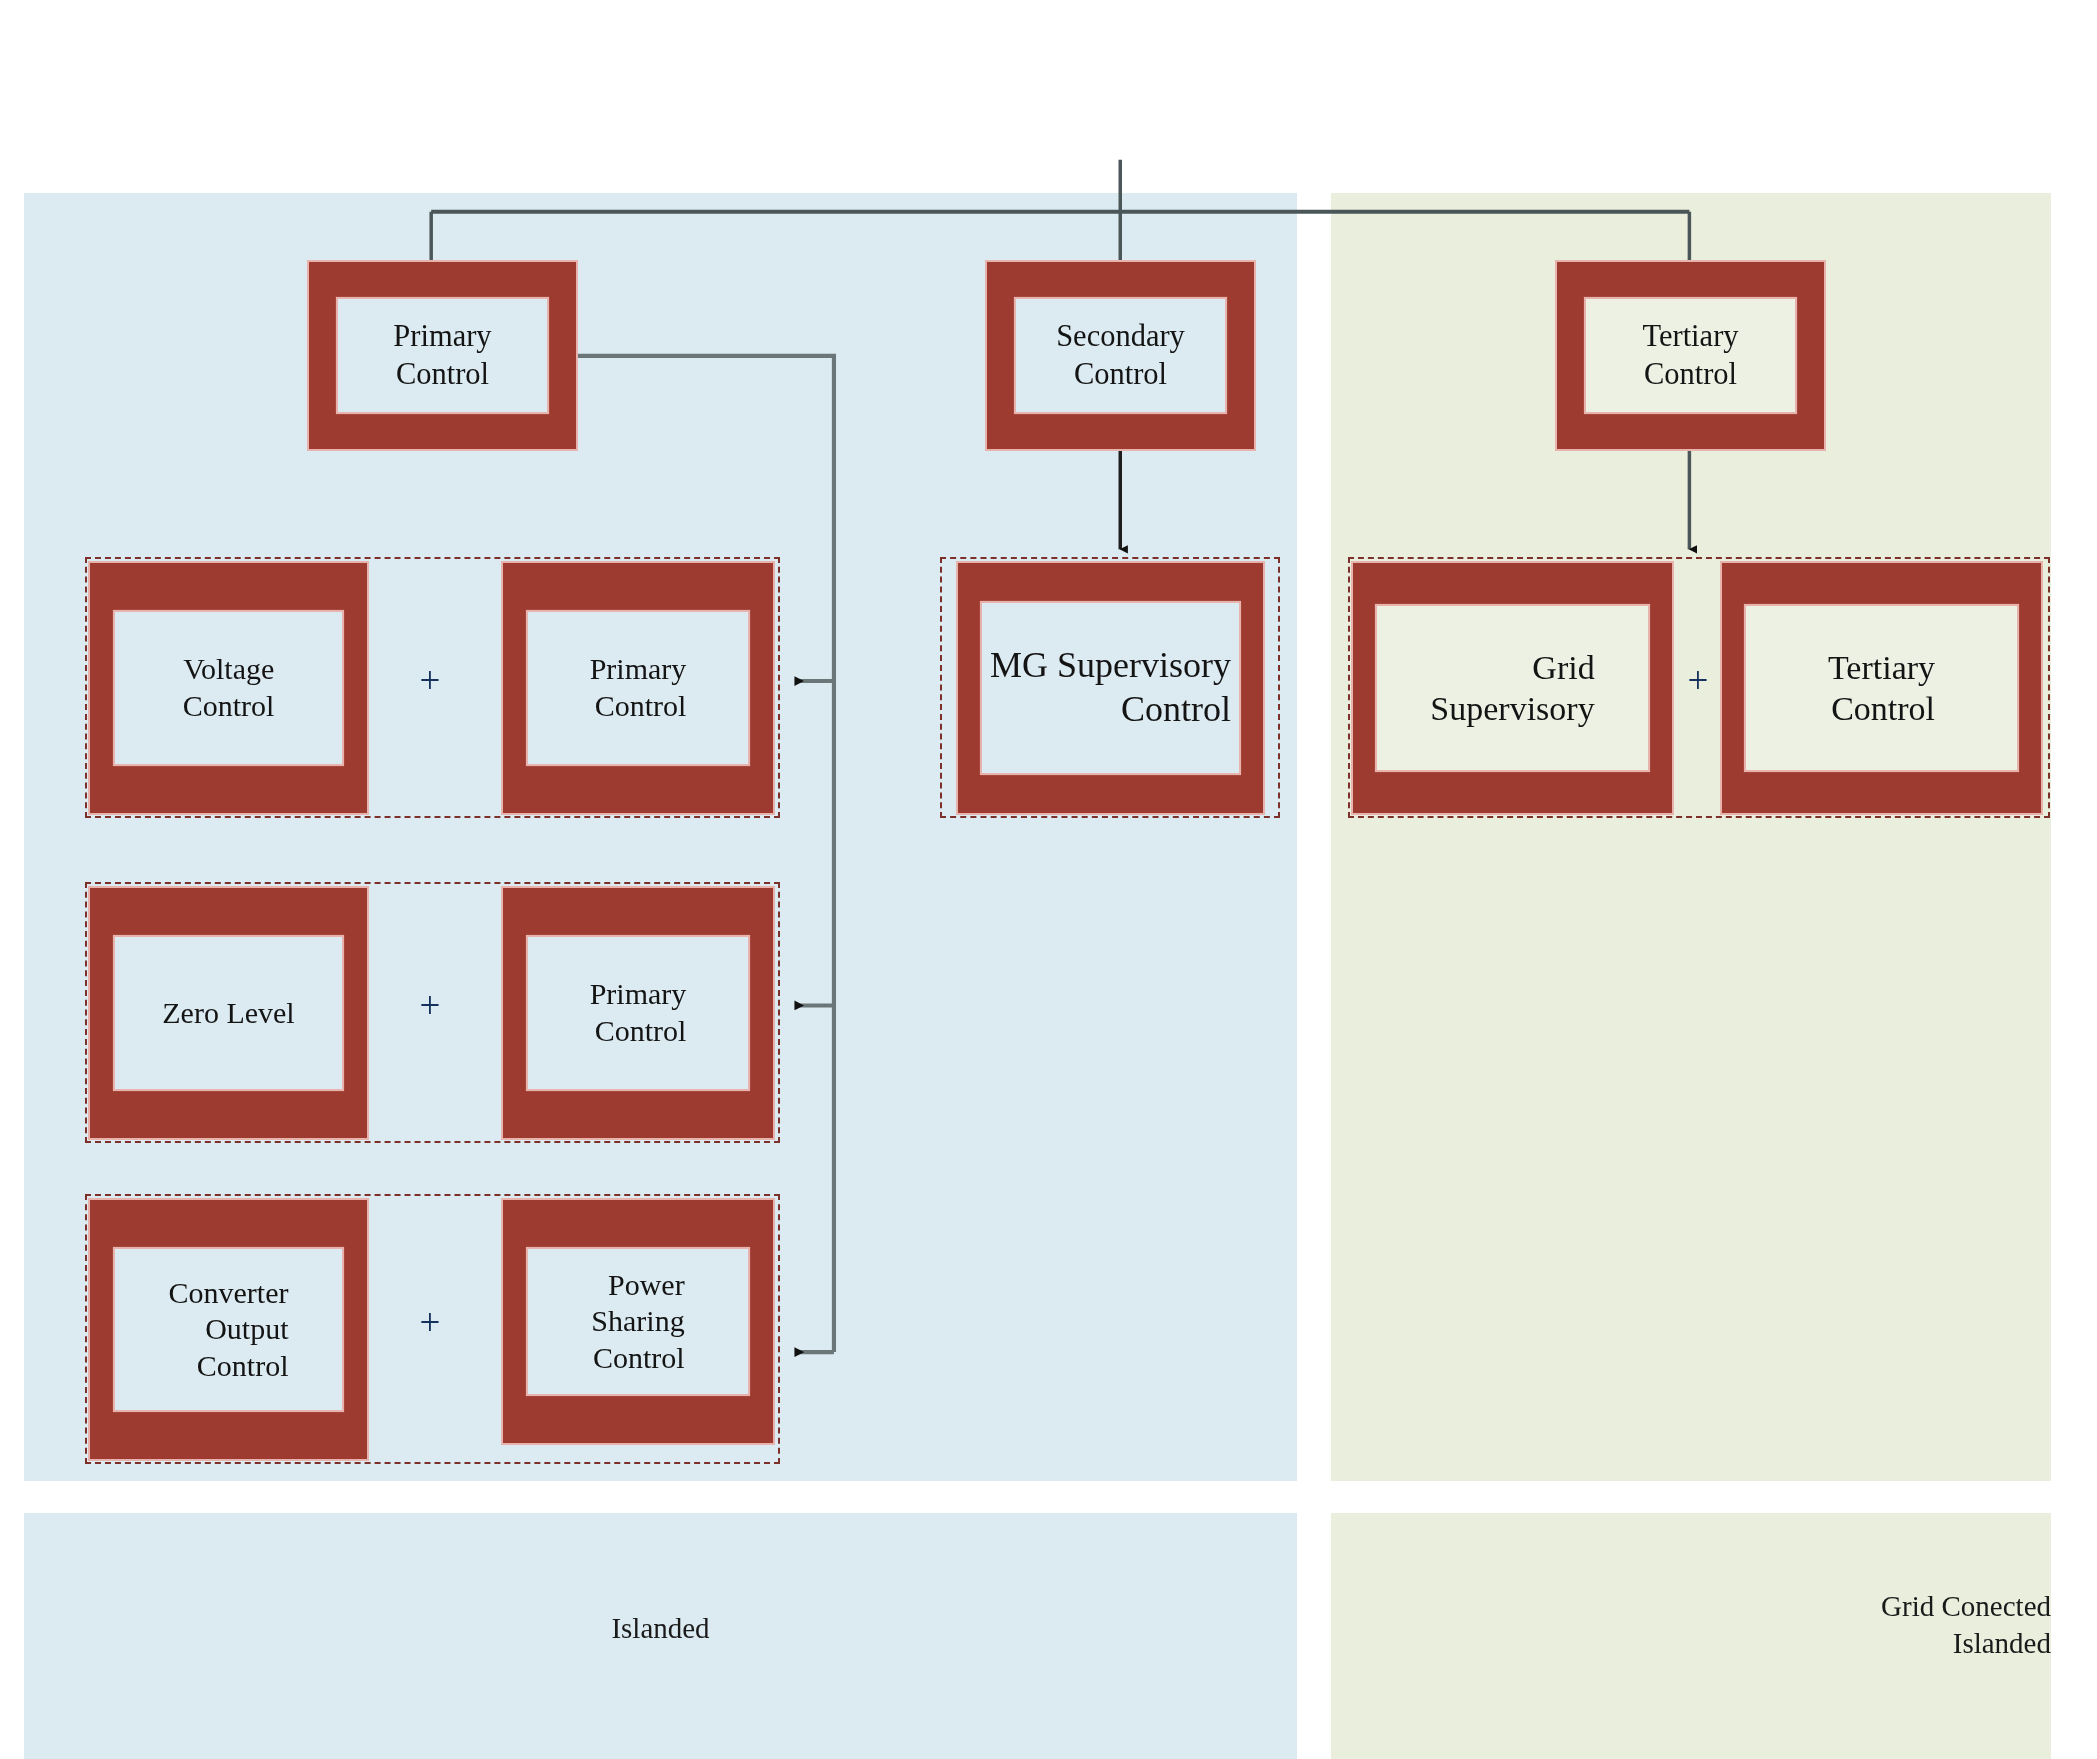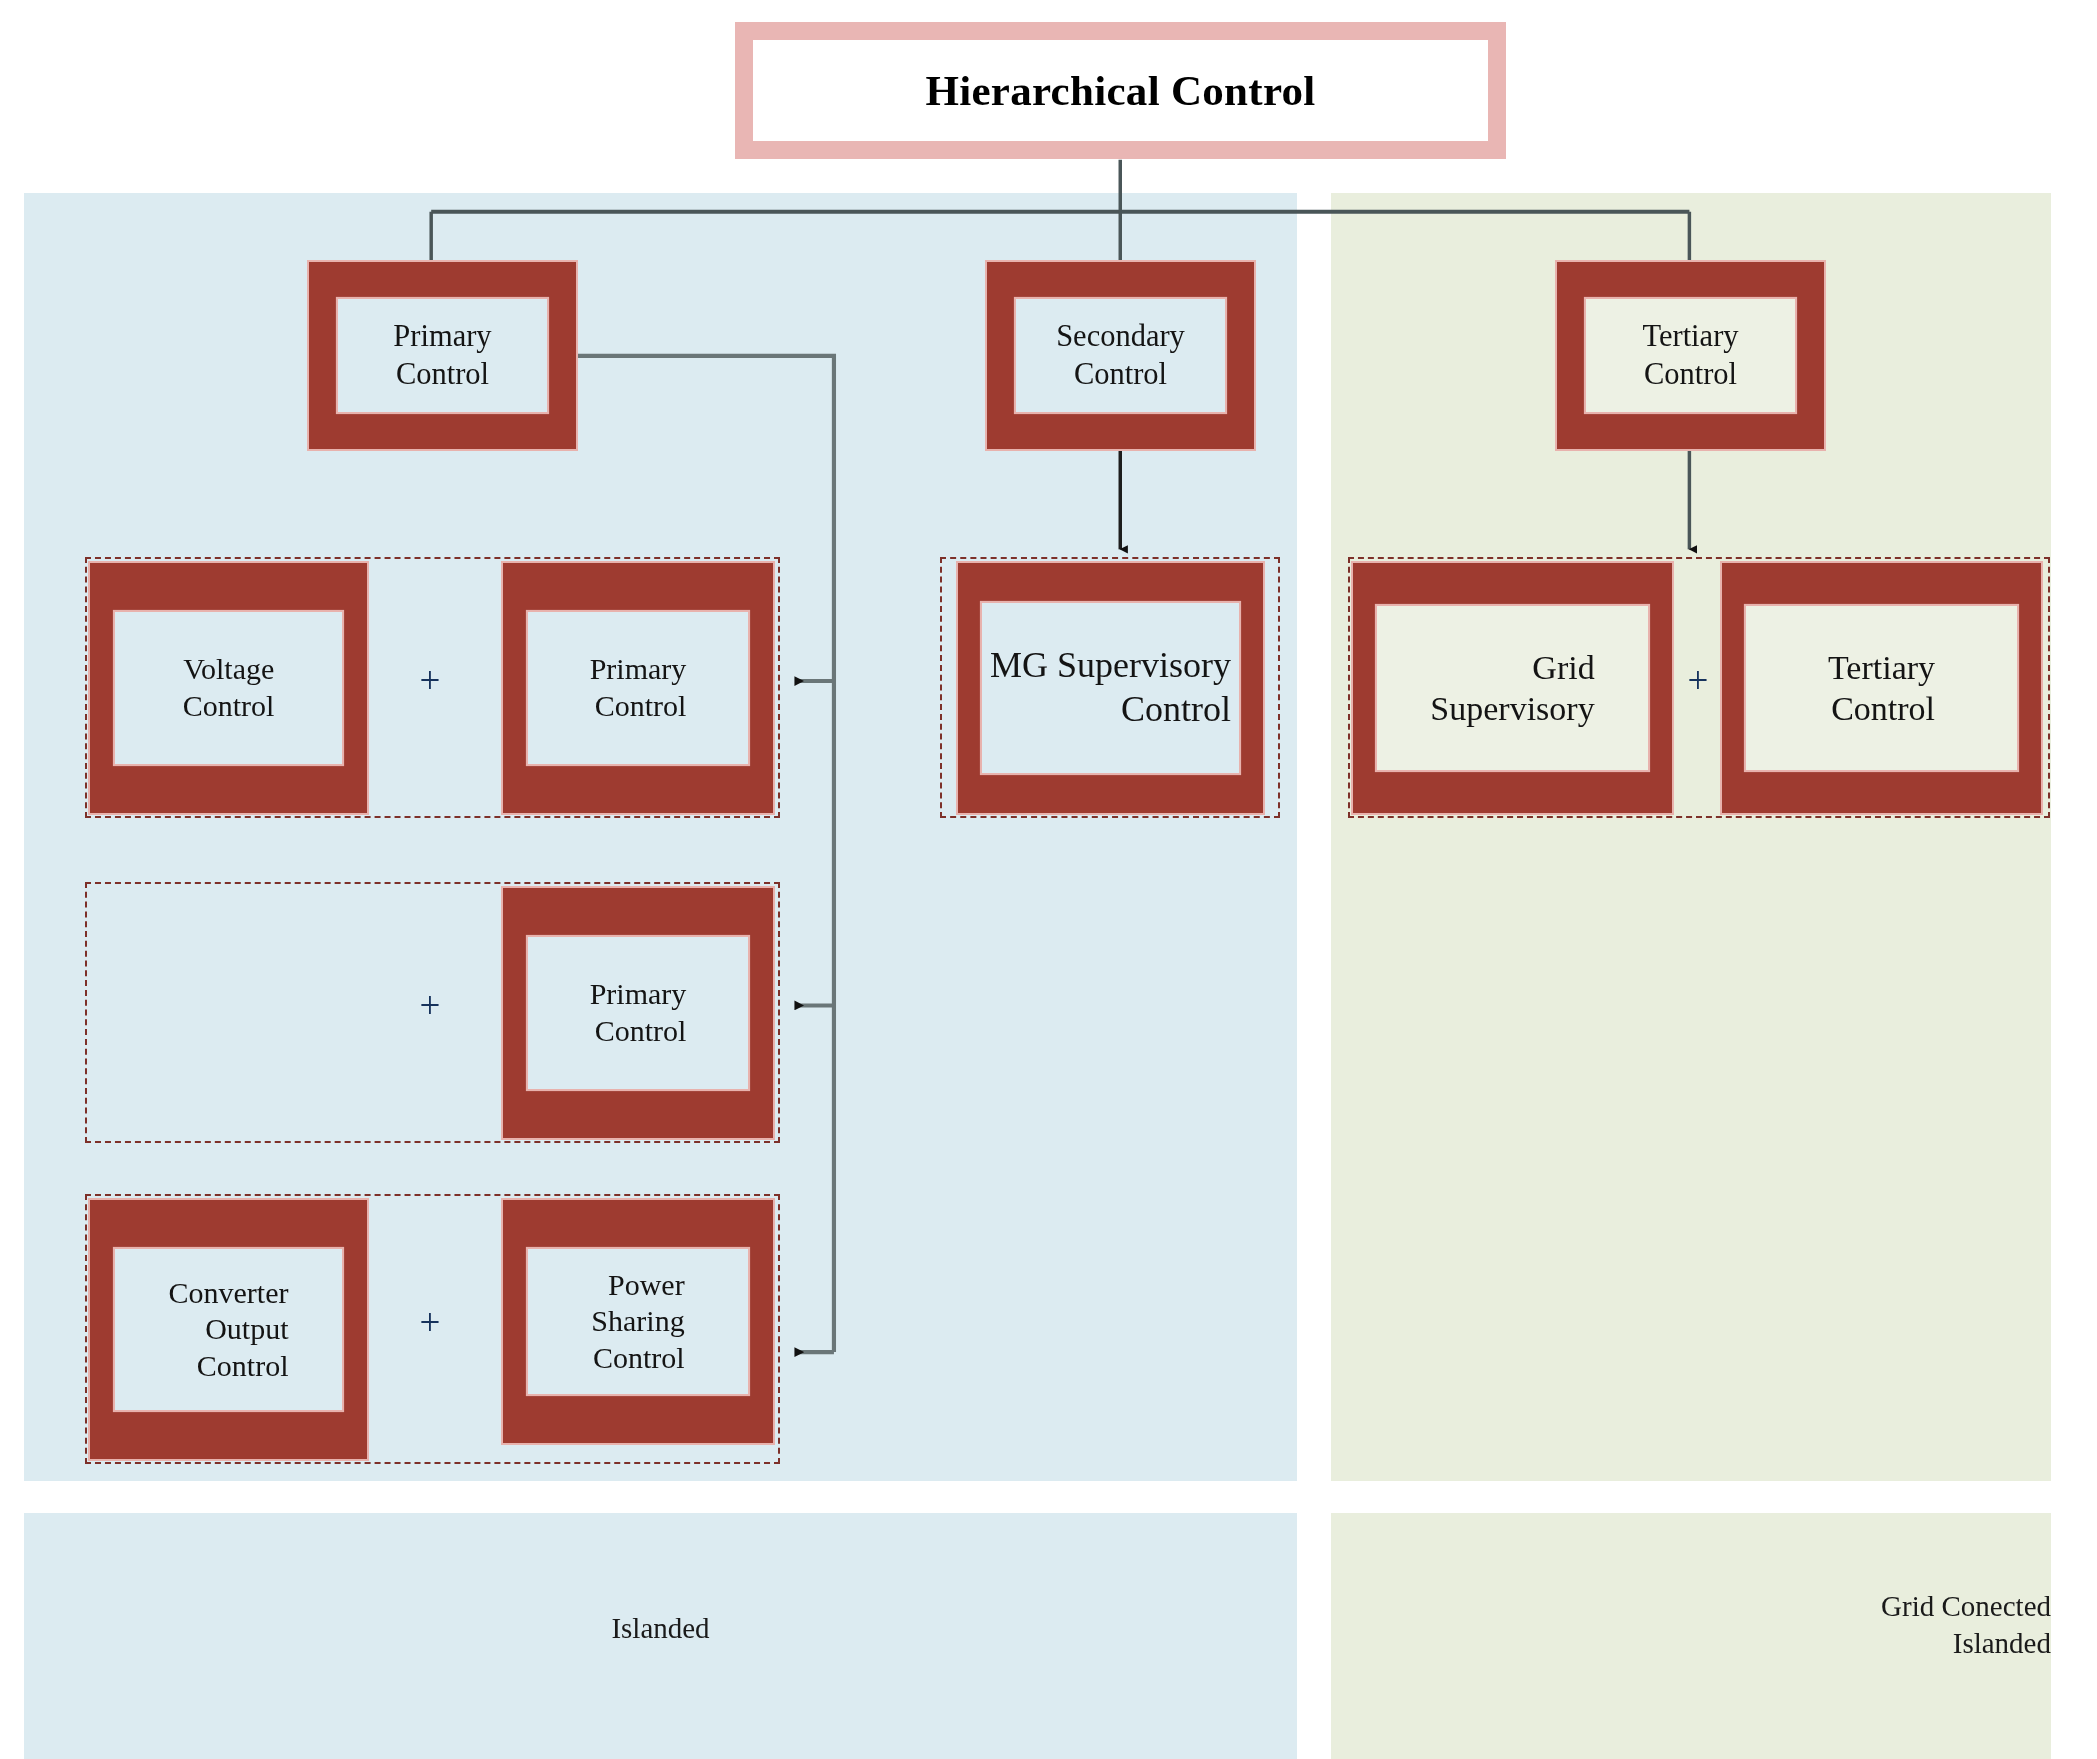--- a/index.html
+++ b/index.html
@@ -196,23 +196,20 @@
 
     <path d="M2437,648 L2437,792" stroke="#4a5658" stroke-width="5" fill="none" marker-end="url(#arrow-down)"></path>
 
     <path d="M831,513 L1203,513 L1203,1950" stroke="#6a7678" stroke-width="6" fill="none"></path>
 
     <path d="M1203,982  L1147,982" stroke="#6a7678" stroke-width="6" fill="none" marker-end="url(#arrow-left)"></path>
     <path d="M1203,1450 L1147,1450" stroke="#6a7678" stroke-width="6" fill="none" marker-end="url(#arrow-left)"></path>
     <path d="M1203,1950 L1147,1950" stroke="#6a7678" stroke-width="6" fill="none" marker-end="url(#arrow-left)"></path>
   </svg>
 
-  <div id="title-box">
-    <div id="title-inner">Hierarchical Control</div>
-  </div>
 
   <div class="fbox on-blue" id="box-primary">
     <div class="inner">Primary
 Control</div>
   </div>
   <div class="fbox on-blue" id="box-secondary">
     <div class="inner">Secondary
 Control</div>
   </div>
   <div class="fbox on-green" id="box-tertiary">
@@ -227,20 +224,23 @@
   <div class="fbox sub on-blue" id="box-voltage">
     <div class="inner">Voltage
 Control</div>
   </div>
   <div class="plus" id="plus-row1">+</div>
   <div class="fbox sub on-blue" id="box-pc1">
     <div class="inner">Primary
 Control</div>
   </div>
 
+  <div class="fbox sub on-blue" id="box-zero">
+    <div class="inner">Zero Level</div>
+  </div>
   <div class="plus" id="plus-row2">+</div>
   <div class="fbox sub on-blue" id="box-pc2">
     <div class="inner">Primary
 Control</div>
   </div>
 
   <div class="fbox sub on-blue" id="box-converter">
     <div class="inner">Converter
 Output
 Control</div>

